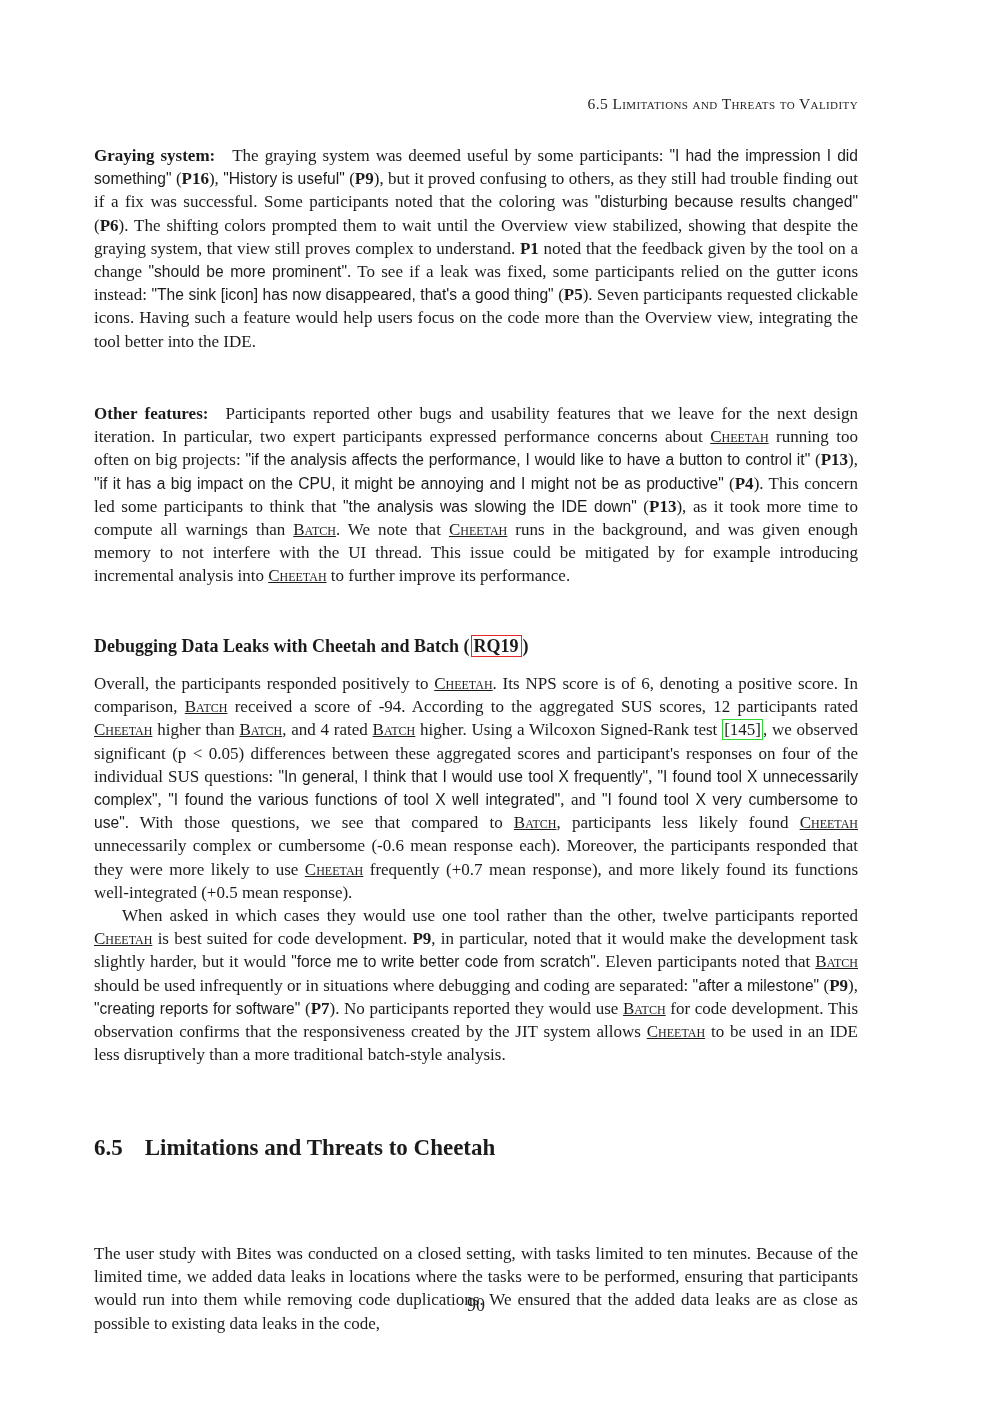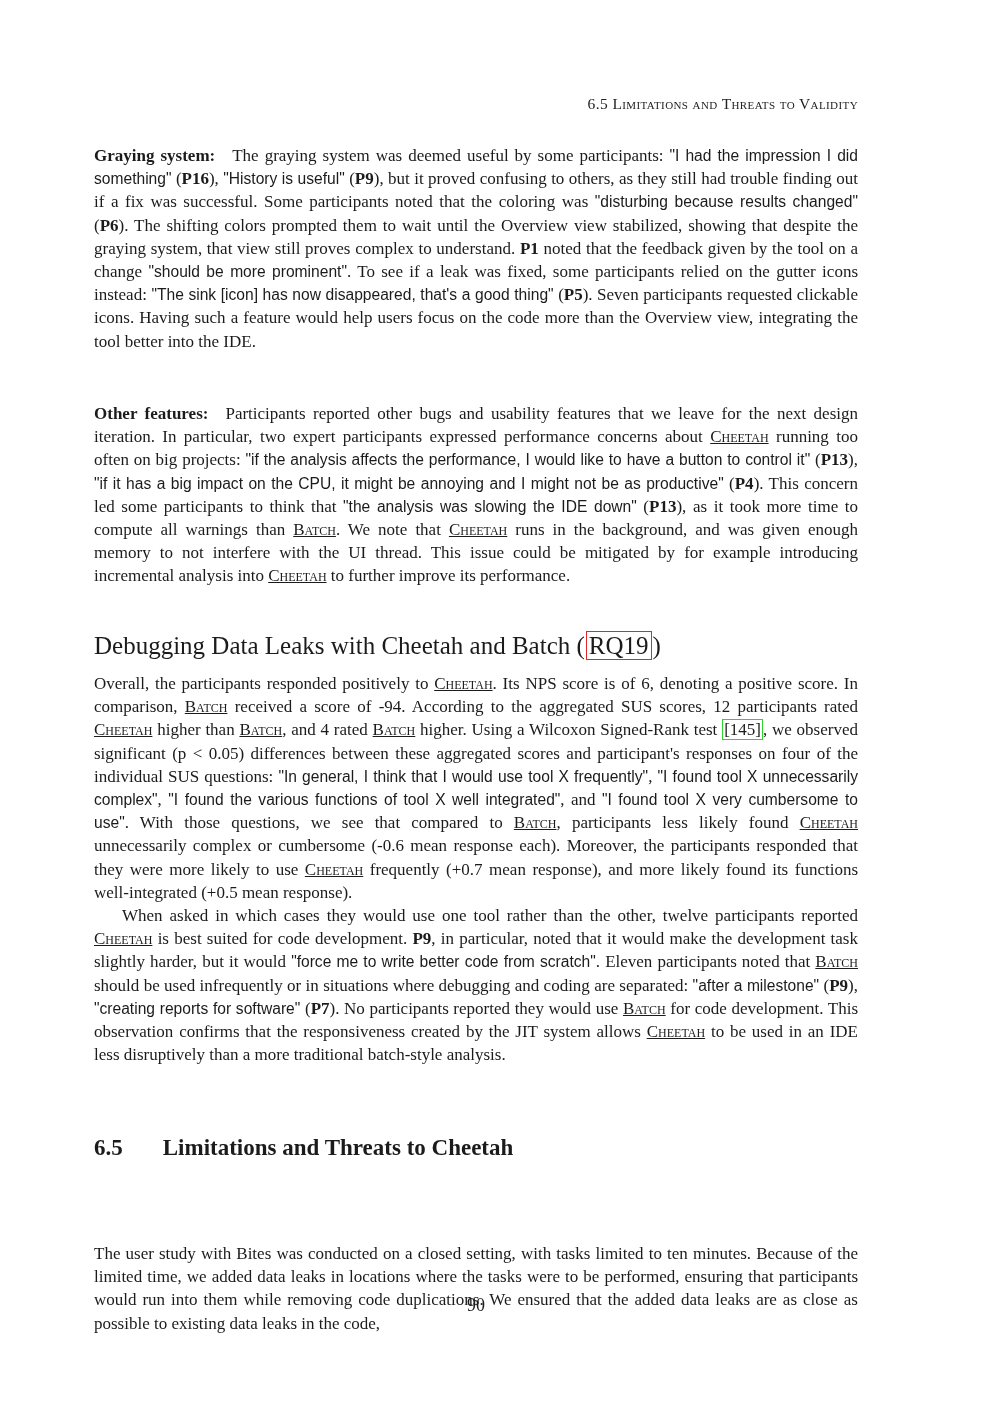--- a/index.html
+++ b/index.html
@@ -28,32 +28,32 @@
   .para { text-align: justify; }
   .p-graying { top: 144px; }
   .p-other   { top: 402px; }
   .p-overall-block { top: 672px; }
   .p-limit   { top: 1242px; }
 
   .indent-first { text-indent: 28px; }
 
   .sub-heading {
     top: 633px;
-    font-weight: normal;
-    font-size: 25px;
+    font-weight: bold;
+    font-size: 18px;
     line-height: 26px;
   }
 
   .section-heading {
     top: 1133px;
     font-weight: bold;
     font-size: 23px;
     line-height: 30px;
   }
-  .section-number { display: inline-block; margin-right: 40px; }
+  .section-number { display: inline-block; margin-right: 22px; }
 
   .page-number {
     top: 1294px;
     text-align: center;
     font-size: 18px;
   }
 
   
   .b  { font-weight: bold; }
   .i  { }

